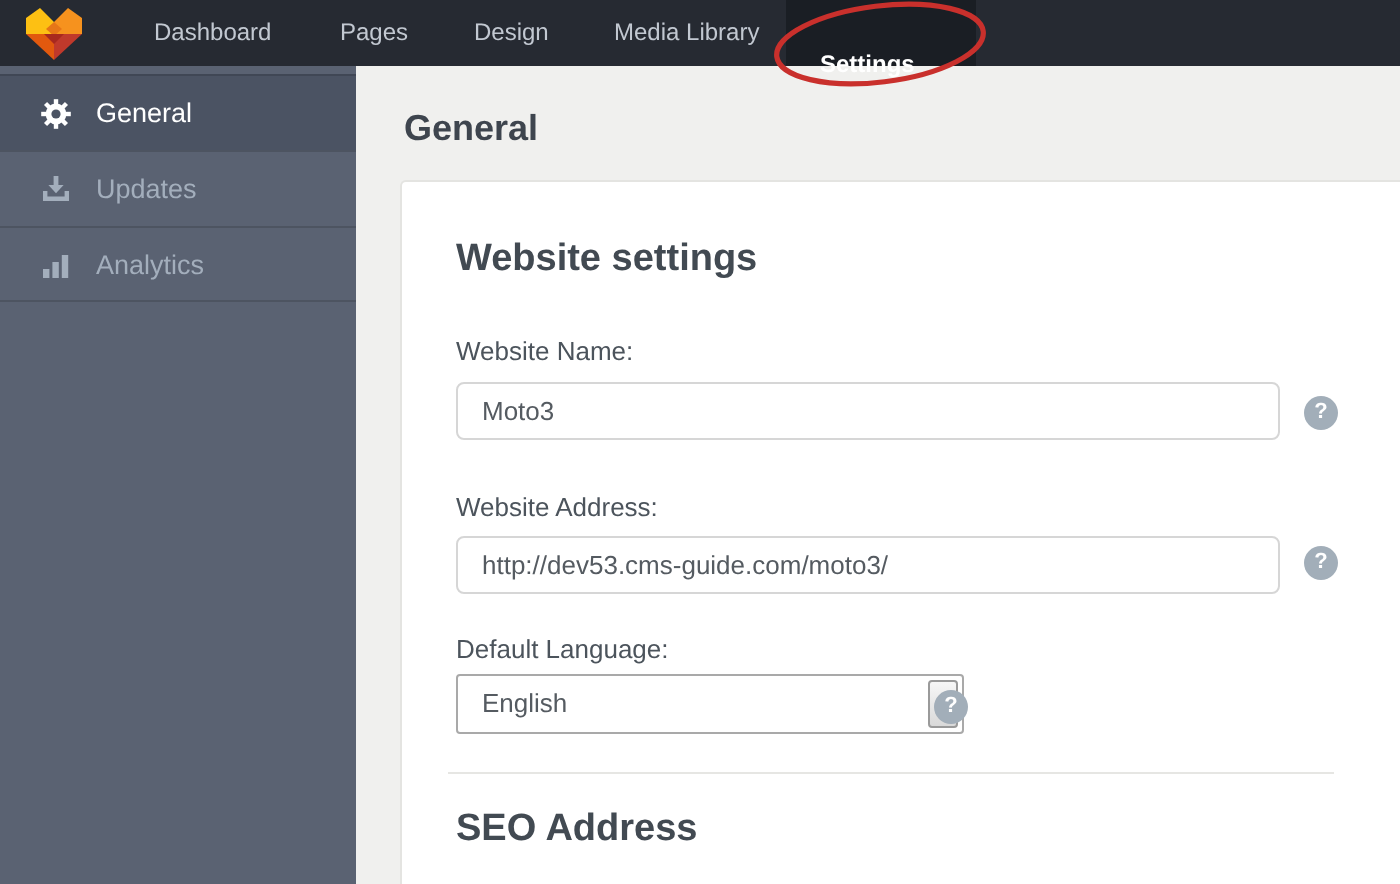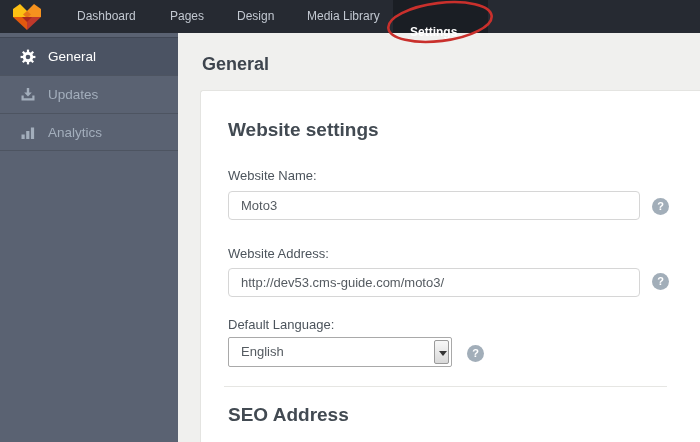--- a/index.html
+++ b/index.html
@@ -31,21 +31,21 @@
   .panel { position:absolute; left:22px; top:57px; width:500px; height:352px; background:#ffffff;
            border-top:1px solid #e4e4e1; border-left:1px solid #e4e4e1; border-radius:3px 0 0 0; }
 
   .section-heading { position:absolute; left:27px; font-size:19px; font-weight:700; color:#424a52; }
   .field-label { position:absolute; left:27px; font-size:13px; color:#4c545c; }
   .text-input { position:absolute; left:27px; width:412px; height:29px; border:1px solid #d6d6d6; border-radius:4px;
                 padding:0 12px; font-size:13px; color:#555b61; font-family:"Liberation Sans", sans-serif; background:#fff; outline:none; }
   .help-icon { position:absolute; width:17px; height:17px; border-radius:50%; background:#a2aeb9; color:#ffffff;
                font-size:11px; font-weight:bold; text-align:center; line-height:17px; cursor:pointer; }
 
-  .select-box { position:absolute; left:27px; top:246px; width:224px; height:30px; background:#ffffff;
+  .select-box { position:absolute; left:27px; top:246px; width:254px; height:30px; background:#ffffff;
                 border:1px solid #a9a9a9; border-radius:2px; cursor:pointer;text-align:center; }
   .select-text { position:absolute; left:12px; top:0; line-height:28px; font-size:13px; color:#555b61; }
   .select-btn { position:absolute; right:2px; top:2px; width:15px; height:24px; background:linear-gradient(#f7f7f7,#d9d9d9);
                 border:1px solid #9a9a9a; border-radius:2px; }
   .select-caret { position:absolute; left:3.5px; top:10px; width:0; height:0;
                   border-left:4px solid transparent; border-right:4px solid transparent; border-top:5px solid #333; }
 
   .divider { position:absolute; left:23px; top:295px; width:443px; height:1px; background:#e6e6e3; }
 </style>
 </head>

